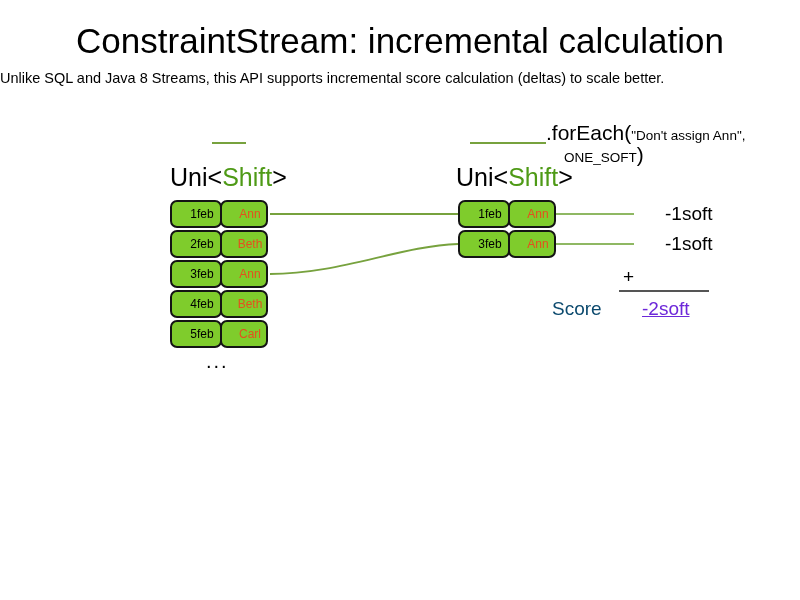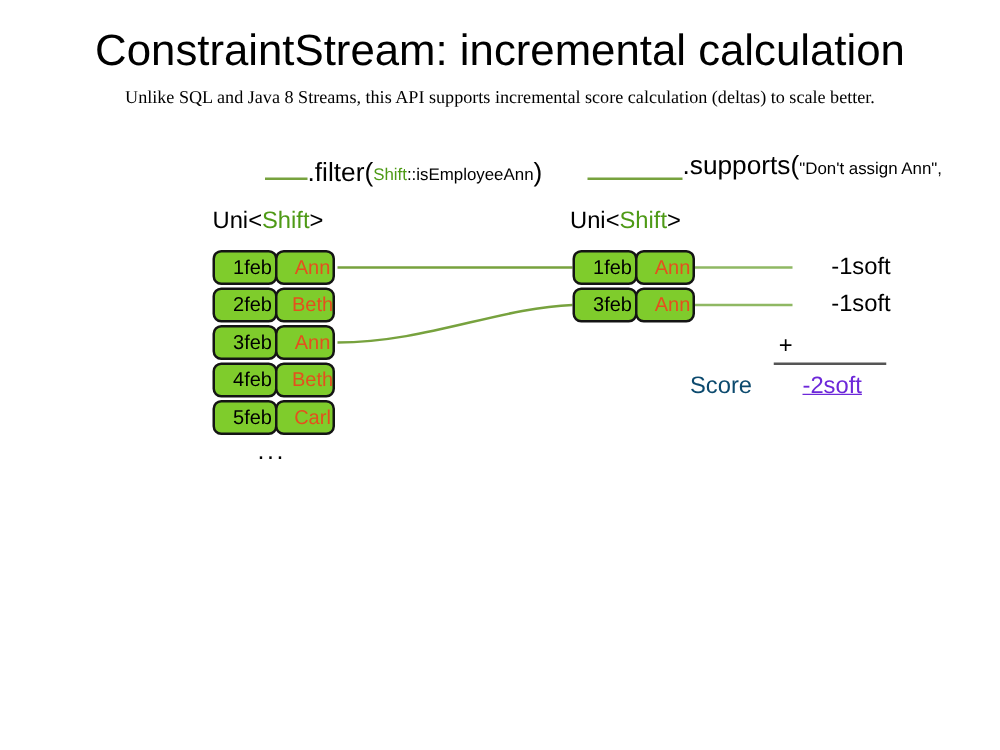--- a/index.html
+++ b/index.html
@@ -31,26 +31,25 @@
     line-height: 42px;
     font-weight: normal;
     color: #000;
     white-space: nowrap;
   }
   .subtitle {
     position: absolute;
     left: 0;
     top: 68px;
     width: 800px;
-    text-align: center;
+    text-align: left;
     font-size: 14.5px;
     line-height: 20px;
     color: #000;
     white-space: nowrap;
-    font-family: Liberation Serif, serif;
   }
   
   .code-row {
     position: absolute;
     left: 0;
     top: 126px;
     width: 800px;
     height: 50px;
   }
   .code-big {
@@ -95,21 +94,21 @@
     position: absolute;
     height: 0;
     border-top: 2px solid #77a23e;
   }
   .code-link-1 { left: 212px; top: 16px; width: 34px; }
   .code-link-2 { left: 470px; top: 16px; width: 76px; }
 
   
   .uni-caption {
     position: absolute;
-    font-size: 19px;
+    font-size: 25px;
     line-height: 22px;
     white-space: nowrap;
     color: #000;
   }
   .uni-left  { left: 170px; top: 166px; }
   .uni-right { left: 456px; top: 166px; }
 
   
   .stream {
     position: absolute;
@@ -124,21 +123,21 @@
   }
   .cell {
     box-sizing: border-box;
     background: #7fcc2c;
     border: 2px solid #141414;
     border-radius: 7px;
     height: 28px;
     display: flex;
     align-items: center;
     justify-content: center;
-    font-size: 16px;
+    font-size: 12px;
     line-height: 19px;
     padding-left: 12px;
   }
   .cell-date {
     width: 52px;
     color: #000000;
   }
   .cell-name {
     width: 48px;
     margin-left: -2px;
@@ -217,28 +216,28 @@
 <div class="slide">
 
   <div class="title">ConstraintStream: incremental calculation</div>
   <div class="subtitle">Unlike SQL and Java 8 Streams, this API supports incremental score calculation (deltas) to scale better.</div>
 
   <div class="code-row">
 
 
     <div class="code-link code-link-1"></div>
 
-    <div class="filter">
-      <span class="code-big">.filter(</span><span class="code-small green-type">Shift</span><span class="code-small">::isEmployeeAnn</span><span class="code-big">)</span>
-    </div>
 
     <div class="code-link code-link-2"></div>
 
     <div class="penalize">
-      <span class="code-big">.supports(</span><span class="code-small">"Don't assign Ann",</span>
+      <span class="code-big">.forEach(</span><span class="code-small">"Don't assign Ann",</span>
+      <span class="p-line2">
+        <span class="code-small">ONE_SOFT</span><span class="code-big paren-big">)</span>
+      </span>
     </div>
   </div>
 
   <div class="uni-caption uni-left">
     <span>Uni&lt;</span><span class="green-type">Shift</span><span>&gt;</span>
   </div>
 
   <div class="uni-caption uni-right">
     <span>Uni&lt;</span><span class="green-type">Shift</span><span>&gt;</span>
   </div>

